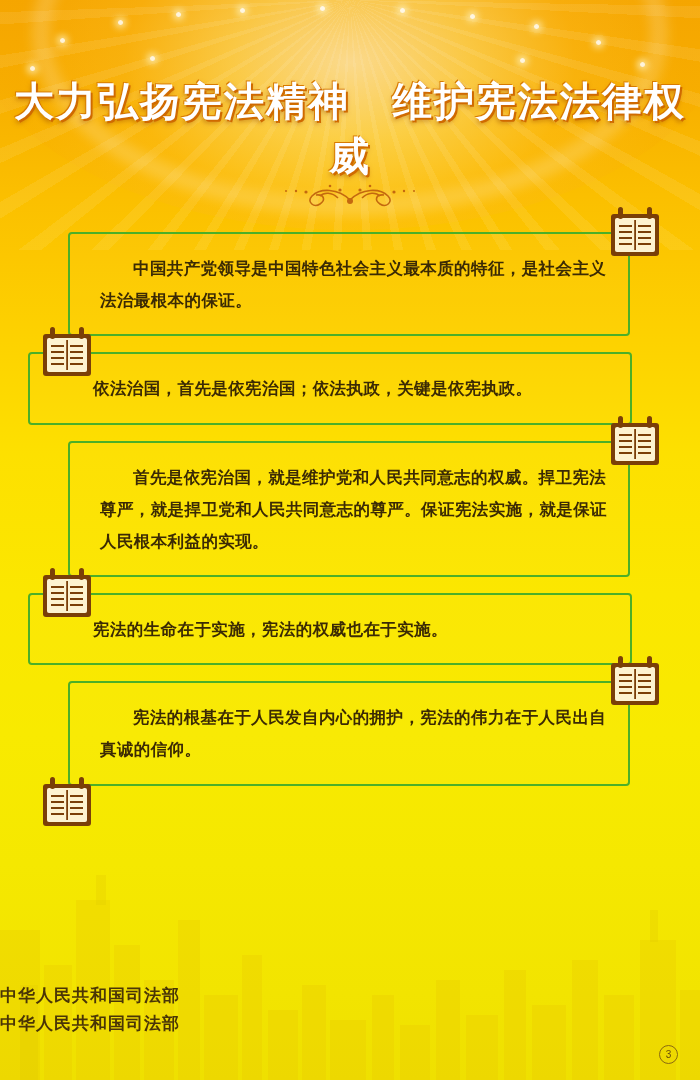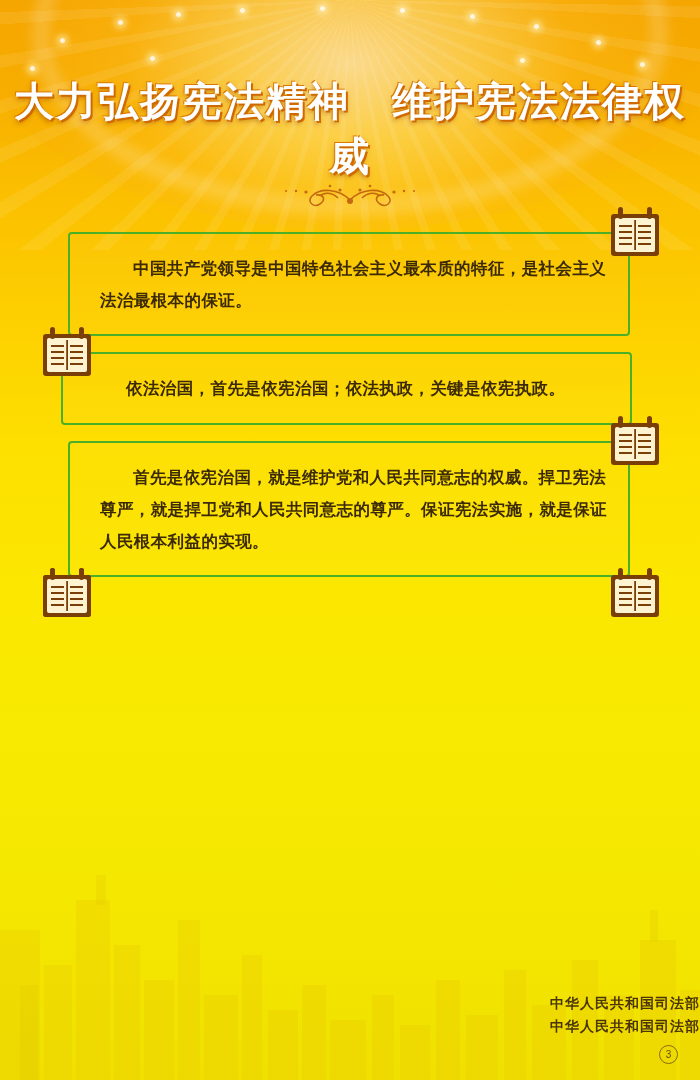--- a/index.html
+++ b/index.html
@@ -131,21 +131,21 @@
   .box {
     position: relative;
     border: 2px solid #4caf28;
     border-radius: 4px;
     background: rgba(255,255,255,0.02);
     box-sizing: border-box;
     padding: 18px 20px 18px 30px;
     min-height: 62px;
     display: flex;
   }
-  .row.left .box  { margin: 0 68px 0 61px; }
+  .row.left .box  { margin: 0 68px 0 28px; }
   .row.right .box { margin: 0 70px 0 68px; }
 
   .txt {
     font-family: "Liberation Sans", sans-serif;
     font-size: 16.5px;
     line-height: 1.95;
     color: #3b2a04;
     text-indent: 2em;
     letter-spacing: 0.4px;
     font-weight: 600;
@@ -161,24 +161,24 @@
   }
   .row.right .icon { right: 36px; }
   .row.left  .icon { left: 38px; }
 
   
   .footer {
     position: absolute;
     left: 0;
     bottom: 42px;
     width: 100%;
-    text-align: right;
+    text-align: left;
     color: #4a3506;
     font-weight: bold;
-    font-size: 14px;
+    font-size: 17px;
     line-height: 1.65;
     letter-spacing: 1px;
   }
   .page-num {
     position: absolute;
     right: 22px;
     bottom: 16px;
     width: 17px; height: 17px;
     border: 1px solid #8a6a10;
     border-radius: 50%;
@@ -352,40 +352,46 @@
           <rect x="13" y="19" width="13" height="2"></rect>
             <rect x="13" y="25" width="13" height="2"></rect>
           <rect x="13" y="31" width="13" height="2"></rect>
             <rect x="13" y="37" width="13" height="2"></rect>
           <rect x="32" y="19" width="13" height="2"></rect>
             <rect x="32" y="25" width="13" height="2"></rect>
           <rect x="32" y="31" width="13" height="2"></rect>
             <rect x="32" y="37" width="13" height="2"></rect>
         </g>
       </svg>
+      <div class="box">
+        <div class="txt">宪法的生命在于实施，宪法的权威也在于实施。</div>
+      </div>
     </div>
 
     <div class="row right">
       <svg class="icon" viewBox="0 0 58 54">
         <rect x="5" y="8" width="48" height="42" rx="3" fill="#7a3f08"></rect>
         <rect x="9" y="12" width="40" height="34" rx="2" fill="#fdf3d0"></rect>
         <rect x="12" y="1" width="5" height="12" rx="2.5" fill="#7a3f08"></rect>
         <rect x="41" y="1" width="5" height="12" rx="2.5" fill="#7a3f08"></rect>
         <rect x="28.2" y="14" width="1.8" height="30" fill="#7a3f08"></rect>
         <g fill="#7a3f08">
           <rect x="13" y="19" width="13" height="2"></rect>
             <rect x="13" y="25" width="13" height="2"></rect>
           <rect x="13" y="31" width="13" height="2"></rect>
             <rect x="13" y="37" width="13" height="2"></rect>
           <rect x="32" y="19" width="13" height="2"></rect>
             <rect x="32" y="25" width="13" height="2"></rect>
           <rect x="32" y="31" width="13" height="2"></rect>
             <rect x="32" y="37" width="13" height="2"></rect>
         </g>
       </svg>
+      <div class="box">
+        <div class="txt">宪法的根基在于人民发自内心的拥护，宪法的伟力在于人民出自真诚的信仰。</div>
+      </div>
     </div>
 
     <div class="row left">
       <svg class="icon" viewBox="0 0 58 54">
         <rect x="5" y="8" width="48" height="42" rx="3" fill="#7a3f08"></rect>
         <rect x="9" y="12" width="40" height="34" rx="2" fill="#fdf3d0"></rect>
         <rect x="12" y="1" width="5" height="12" rx="2.5" fill="#7a3f08"></rect>
         <rect x="41" y="1" width="5" height="12" rx="2.5" fill="#7a3f08"></rect>
         <rect x="28.2" y="14" width="1.8" height="30" fill="#7a3f08"></rect>
         <g fill="#7a3f08">

